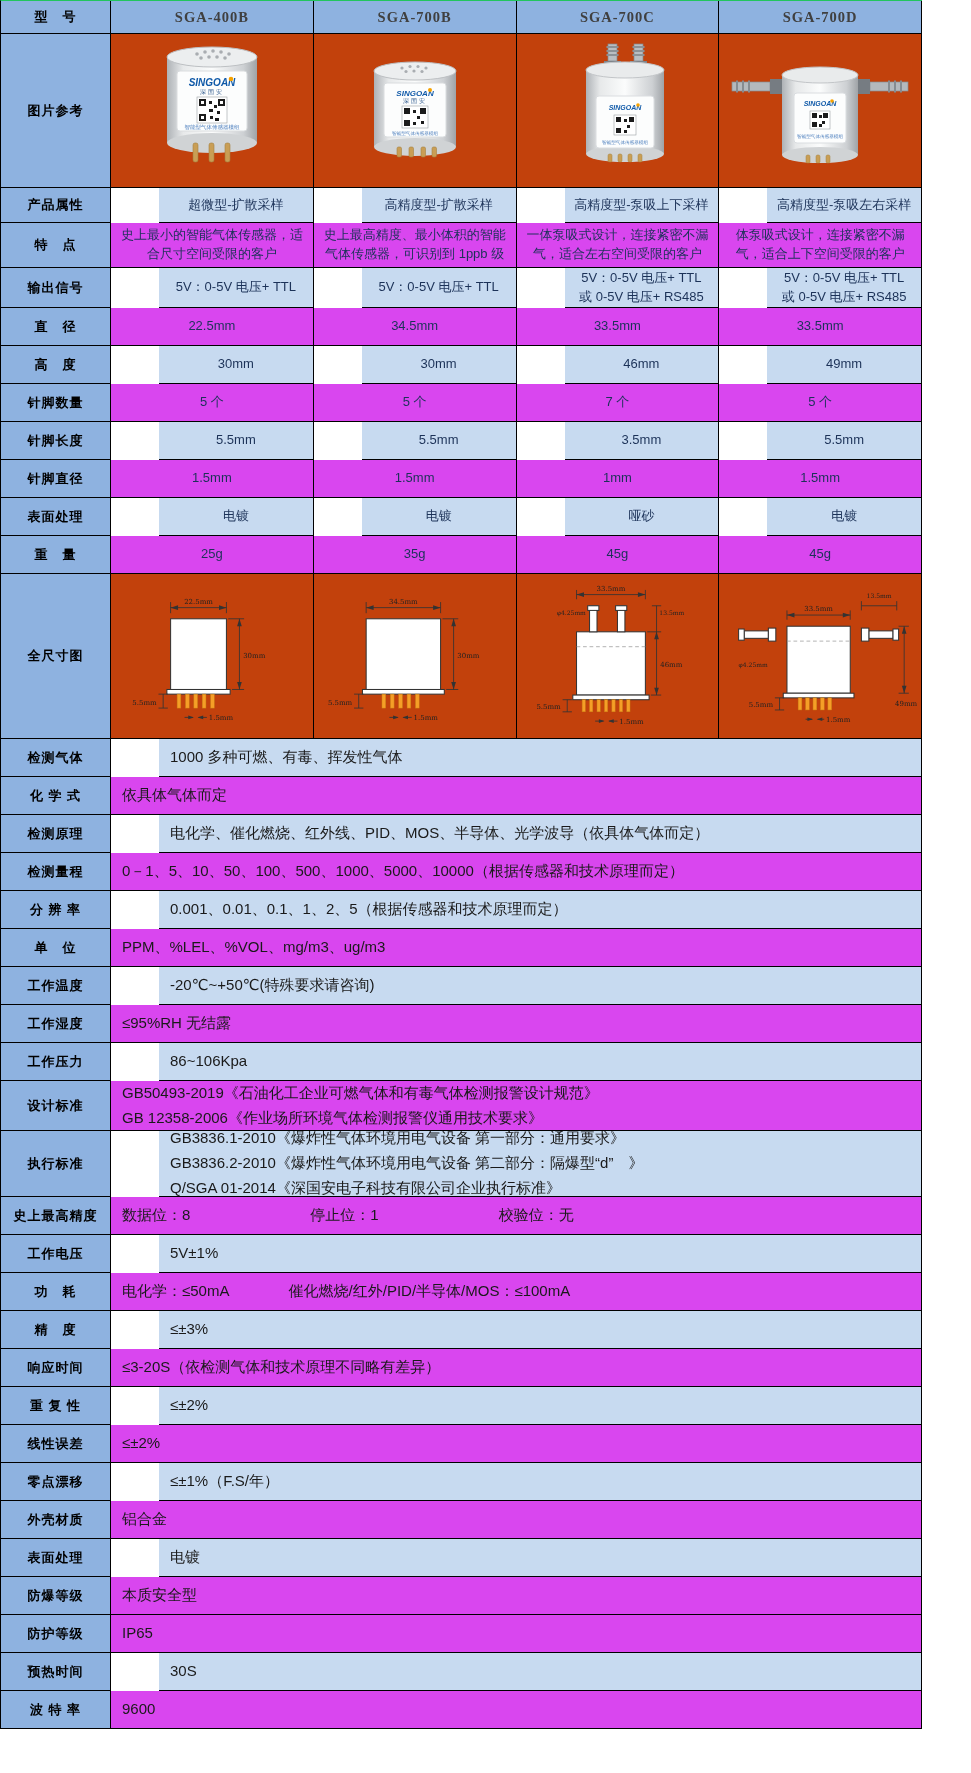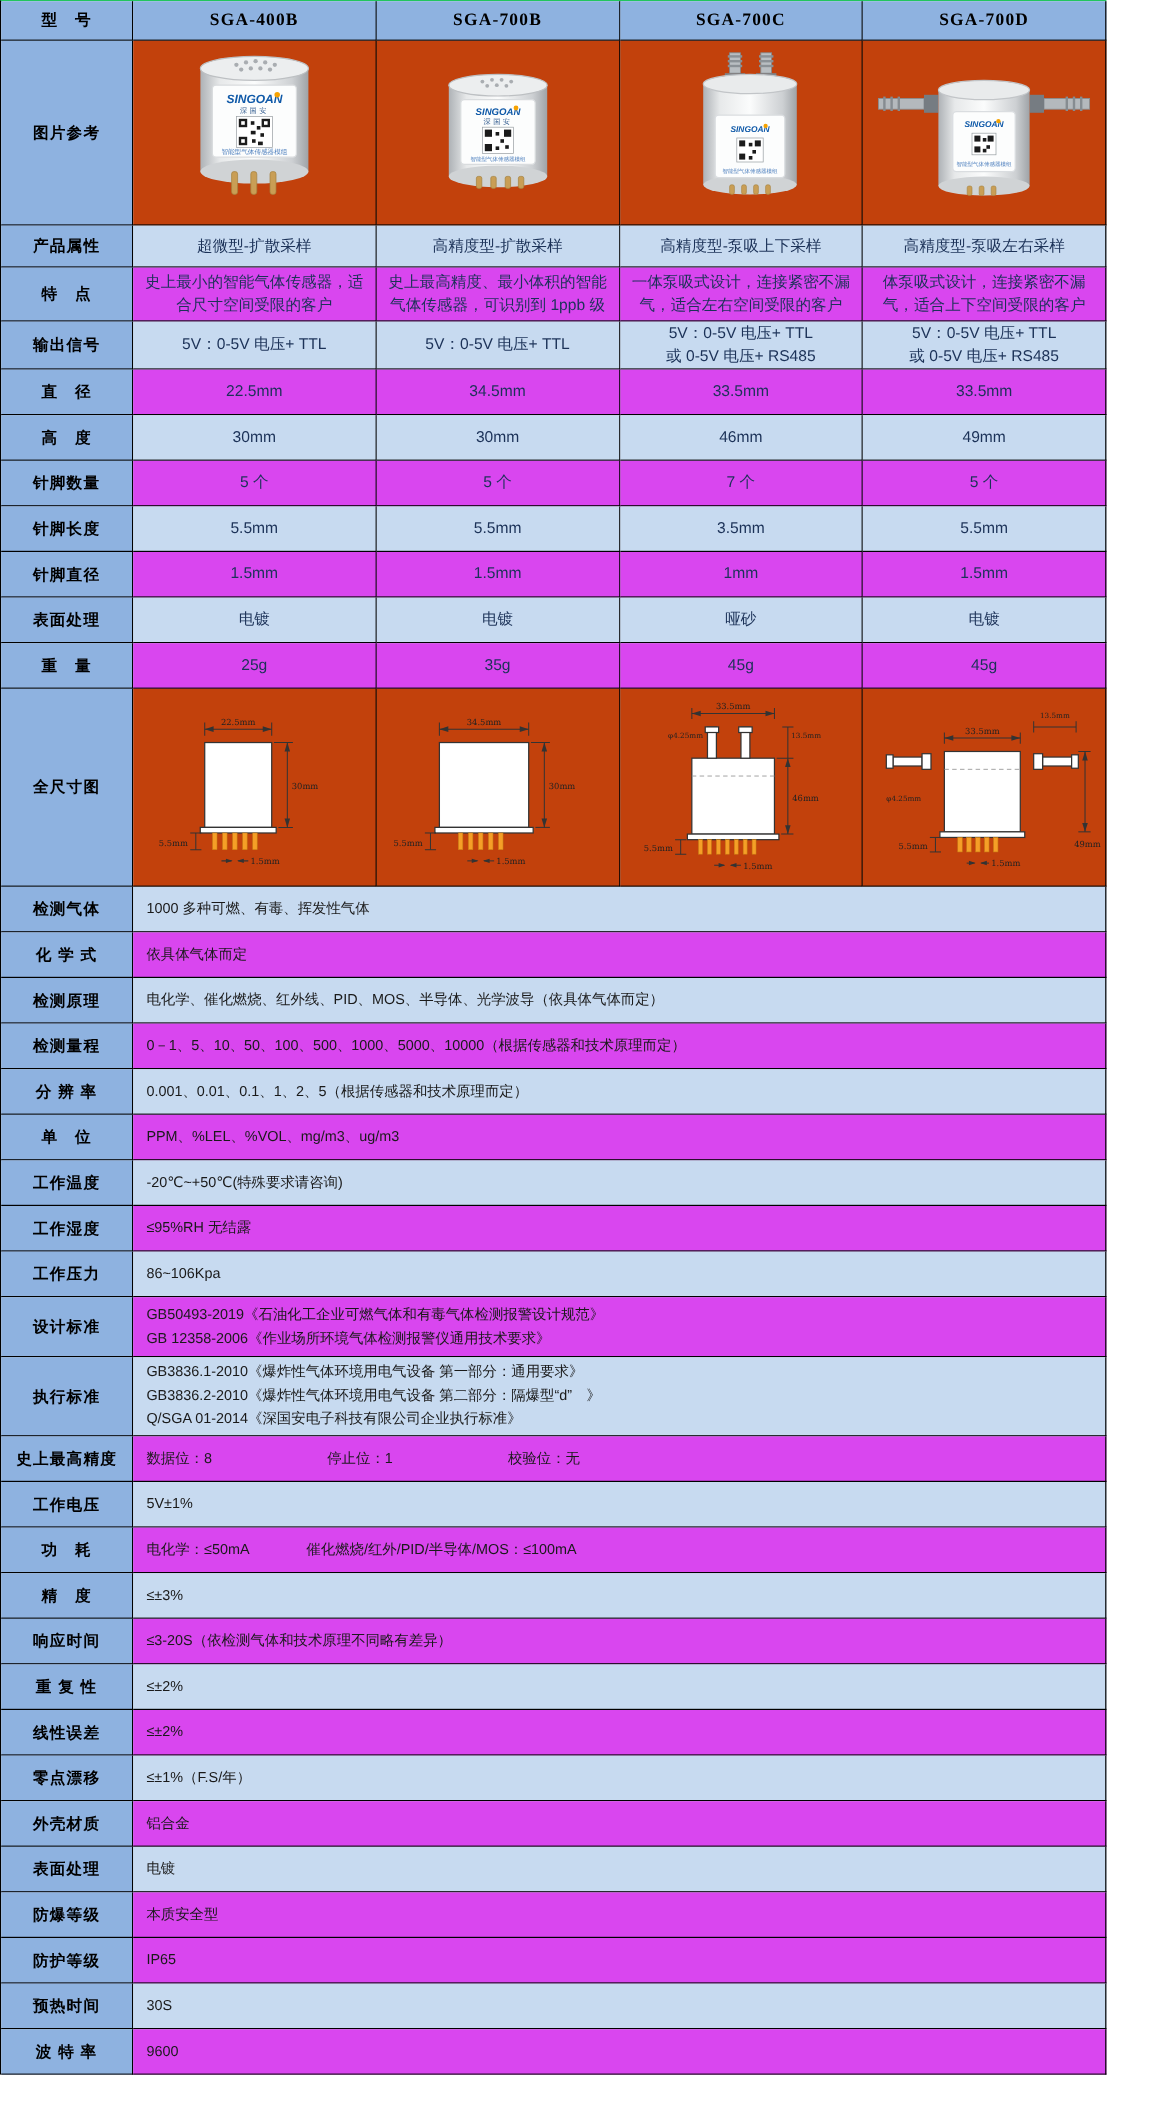--- a/index.html
+++ b/index.html
@@ -5,29 +5,29 @@
   * { margin:0; padding:0; box-sizing:border-box; }
   html,body { background:#fff; }
   body { font-family:"Liberation Sans","DejaVu Sans",sans-serif; }
   .table { width:922px; border-top:1px solid #22c55e; border-left:1px solid #000; }
   .row { display:grid; grid-template-columns:110px 1fr 1fr 1fr 1fr; }
   .row.fw { grid-template-columns:110px 1fr; }
   .cell { border-right:1px solid #000; border-bottom:1px solid #000;
           display:flex; align-items:center; justify-content:center;
           text-align:center; overflow:hidden; }
   .lab { background:#8eb2e0; font-weight:bold; color:#000; font-size:13px; letter-spacing:1px; }
-  .bga .data { background:#c7daf0; }
+  .bga .data { background:#c7daf0;margin-left:48px; }
   .bgb .data { background:#d946ef; }
   .white .data { background:#c2410c; }
   .mod { font-family:"Liberation Serif","DejaVu Serif",serif; font-weight:bold;
-         font-size:14.5px; letter-spacing:1px; color:#000000; }
+         font-size:14.5px; letter-spacing:1px; color:#404040; }
   .val { font-size:13px; color:#1c3258; padding:2px 8px; line-height:1.45; }
   .pre { white-space:pre-line; }
   .fwval { justify-content:flex-start; text-align:left; padding:3px 11px;
-           font-size:12px; color:#1a1a1a; line-height:1.65; }
+           font-size:15px; color:#1a1a1a; line-height:1.65; }
   .r33{height:33px} .r154{height:154px} .r35{height:35px} .r45{height:45px}
   .r40{height:40px} .r38{height:38px} .r50{height:50px} .r66{height:66px} .r165{height:165px}
   svg text { font-family:"Liberation Sans","DejaVu Sans",sans-serif; }
   .brand { font-size:10px; font-weight:bold; font-style:italic; fill:#0f59a8; }
   .brand.sm { font-size:8px; }
   .brand.xs { font-size:7px; }
   .brandcn { font-size:6px; fill:#365f91; letter-spacing:2px; }
   .cap { font-size:5.5px; fill:#4a7dbd; }
   .cap.xs { font-size:4.6px; }
   .dimtxt { font-family:"DejaVu Serif","Liberation Serif",serif; font-size:7.5px; fill:#222; }

